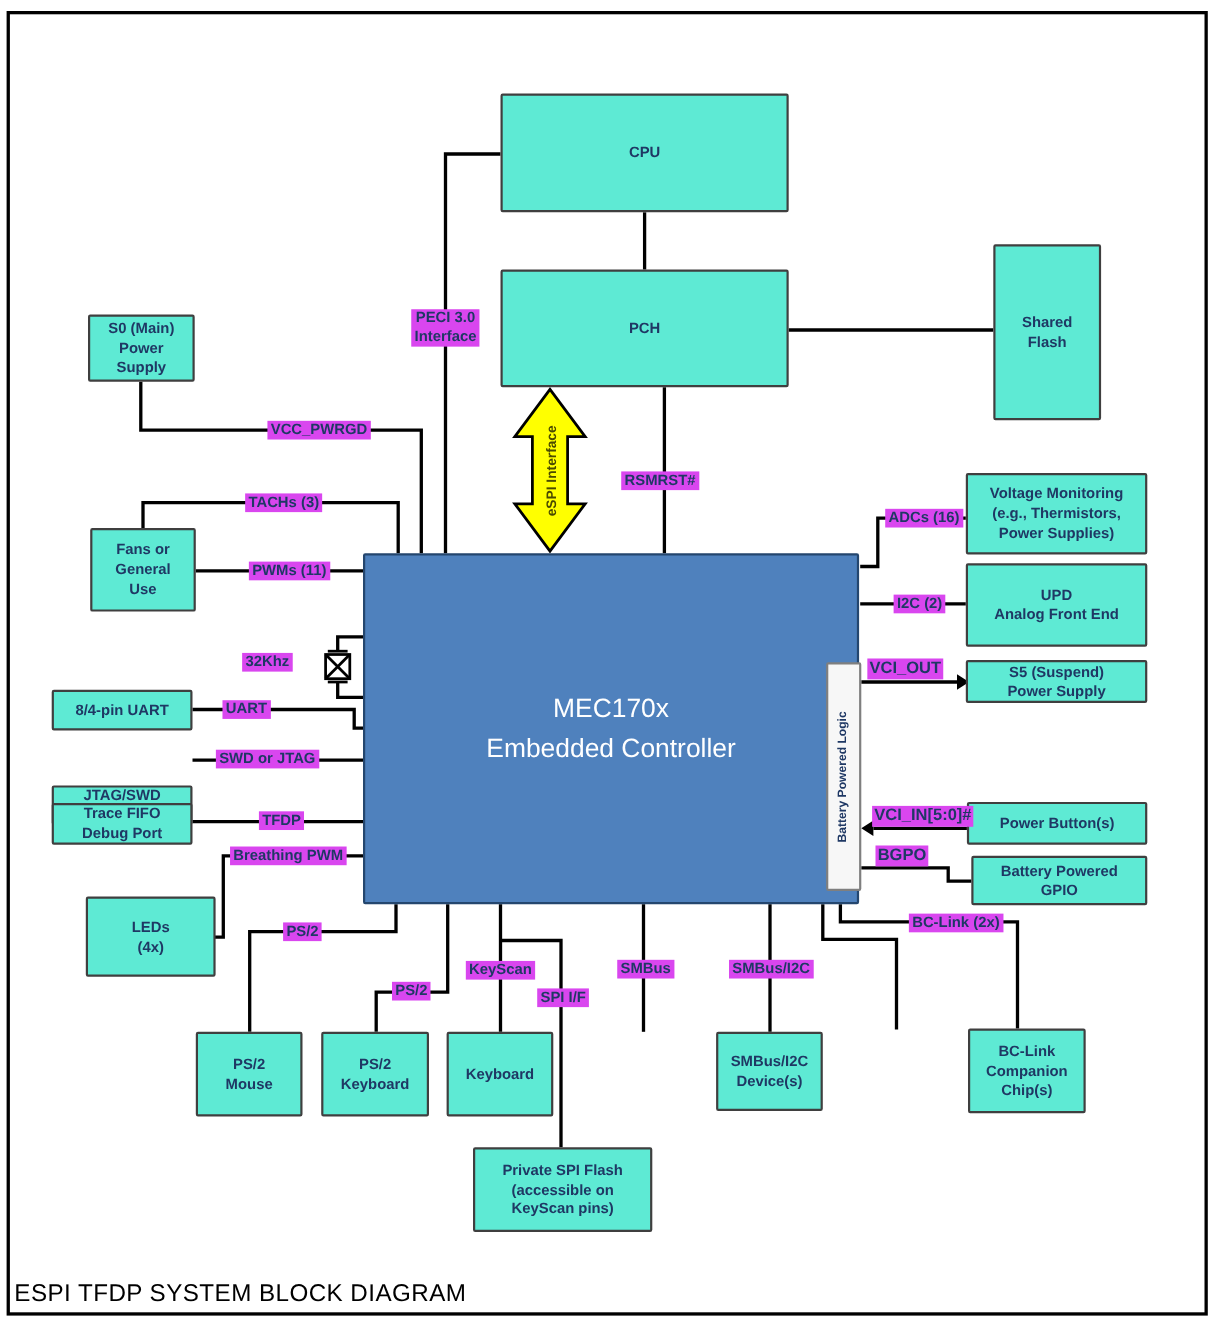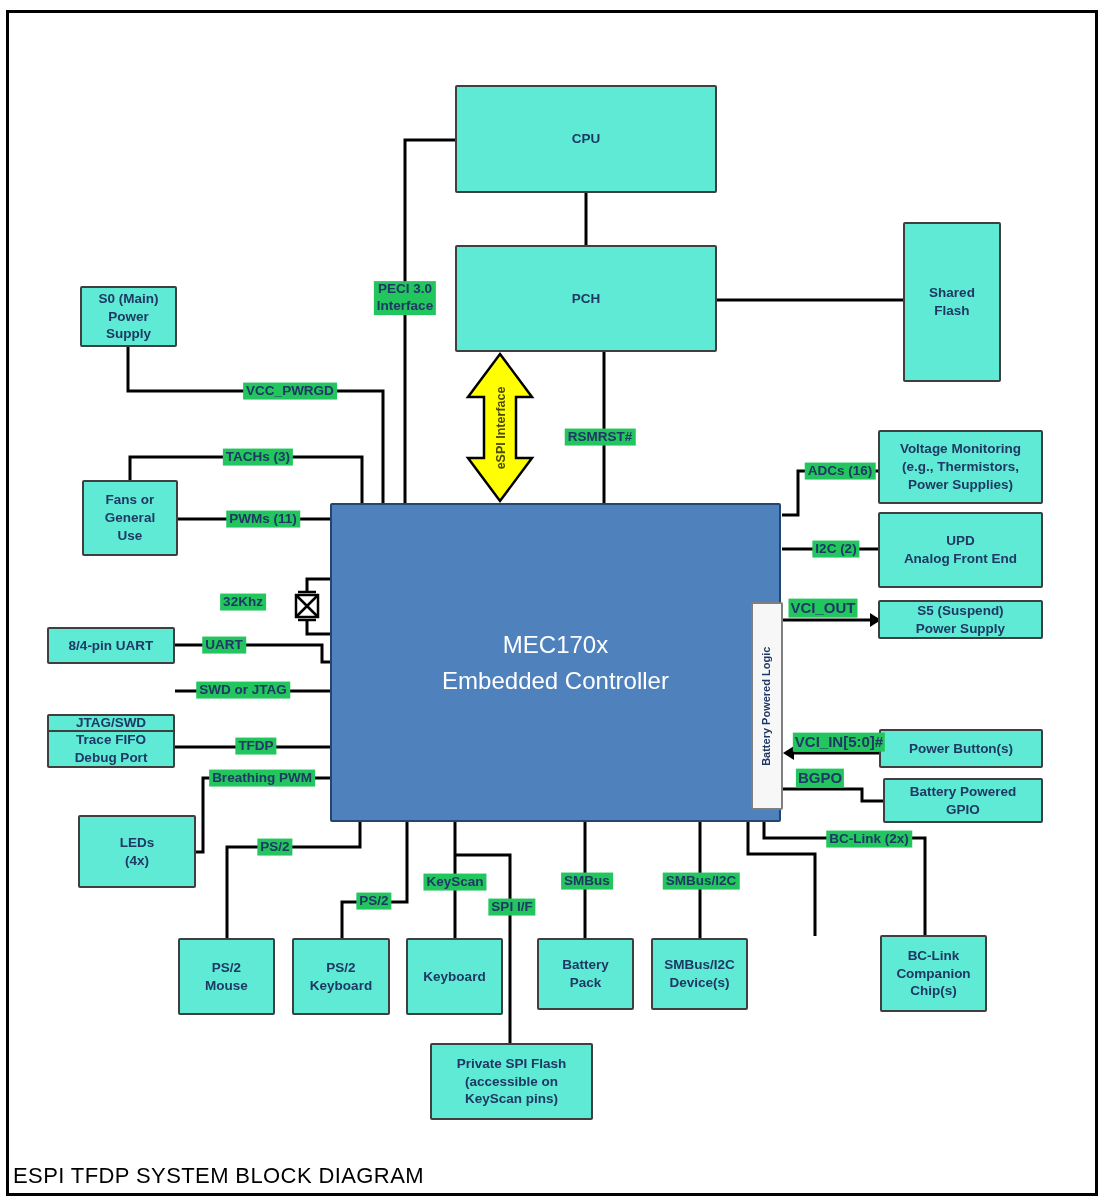--- a/index.html
+++ b/index.html
@@ -23,21 +23,21 @@
     background:#4f81bd; border:2px solid #24466e; color:#ffffff;
     font-weight:normal; font-size:24px; line-height:1.5;
   }
   .box.bpl { background:#f7f7f7; border:2px solid #7f7f7f; }
   .box.bpl .rot {
     transform:rotate(-90deg); white-space:nowrap; font-size:11px;
     color:#1f3864; font-weight:bold;
   }
   .lbl {
     position:absolute; transform:translate(-50%,-50%);
-    background:#22c55e; color:#1f3864; font-weight:bold; font-size:13.5px;
+    background:#d946ef; color:#1f3864; font-weight:bold; font-size:13.5px;
     line-height:1.25; white-space:pre; padding:0 3px; text-align:center;
   }
   .lbl.sm { font-size:15px; padding:0 2px; }
   .vlabel {
     position:absolute; transform:translate(-50%,-50%) rotate(-90deg);
     color:#4a4a00; font-weight:bold; font-size:12.5px; white-space:nowrap;
     background:transparent;
   }
   .title {
     position:absolute; left:13px; top:1163px; font-size:22px; color:#000;
@@ -125,22 +125,20 @@
 Power Supply</div>
   <div class="box" style="left:879px;top:729px;width:164px;height:39px">Power Button(s)</div>
   <div class="box" style="left:883px;top:778px;width:160px;height:45px">Battery Powered
 GPIO</div>
 
   <div class="box" style="left:178px;top:938px;width:97px;height:77px">PS/2
 Mouse</div>
   <div class="box" style="left:292px;top:938px;width:98px;height:77px">PS/2
 Keyboard</div>
   <div class="box" style="left:406px;top:938px;width:97px;height:77px">Keyboard</div>
-  <div class="box" style="left:537px;top:938px;width:97px;height:72px">Battery
-Pack</div>
   <div class="box" style="left:651px;top:938px;width:97px;height:72px">SMBus/I2C
 Device(s)</div>
   <div class="box" style="left:880px;top:935px;width:107px;height:77px">BC-Link
 Companion
 Chip(s)</div>
   <div class="box" style="left:430px;top:1043px;width:163px;height:77px">Private SPI Flash
 (accessible on
 KeyScan pins)</div>
 
   <div class="lbl" style="left:405px;top:298px">PECI 3.0

